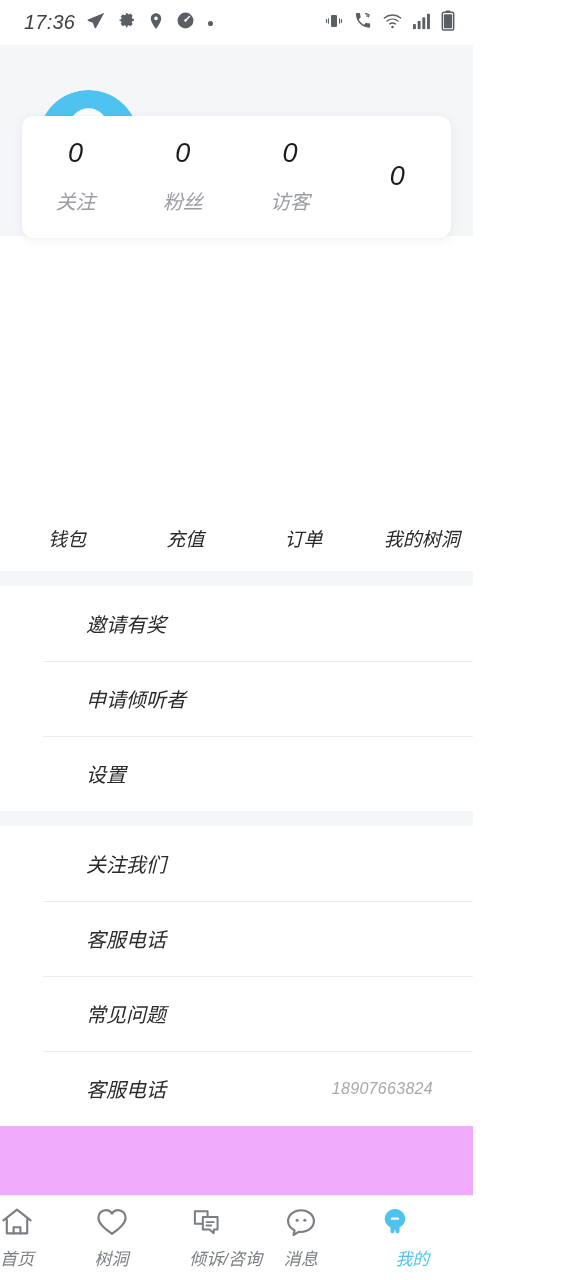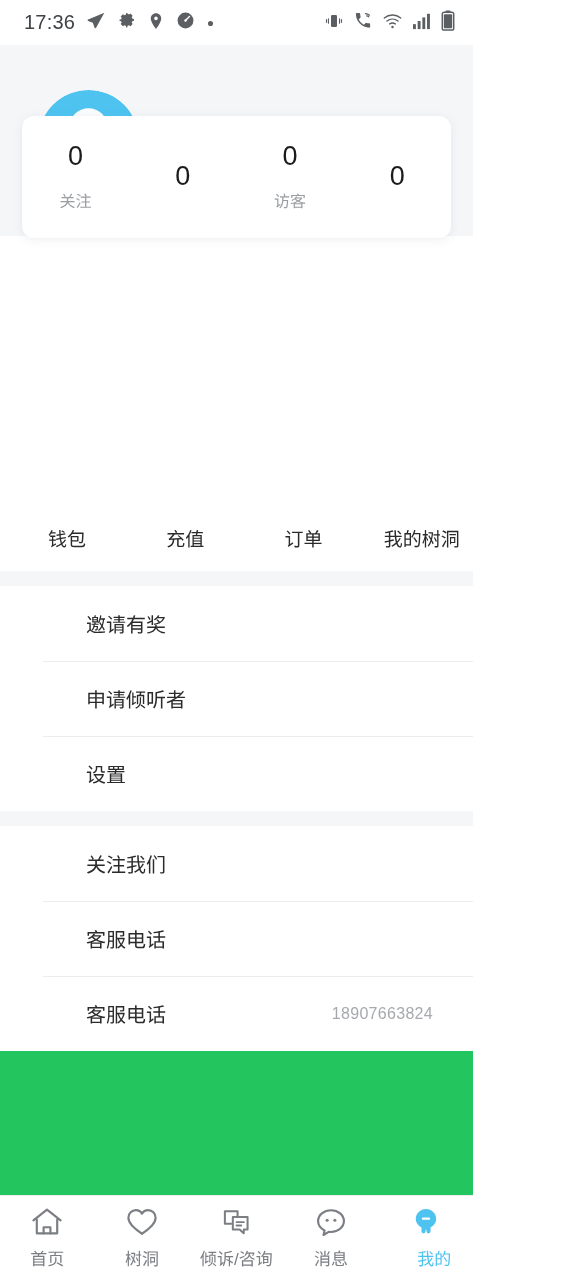--- a/index.html
+++ b/index.html
@@ -2,21 +2,21 @@
 <html lang="zh-CN"><head>
 <meta charset="utf-8">
 <style>
   * { margin:0; padding:0; box-sizing:border-box; }
   html, body {
     width:575px; height:1280px;
     font-family:"Liberation Sans","DejaVu Sans",sans-serif;
     background:#ffffff;
     overflow:hidden;
   }
-  .screen { position:relative; width:473px; height:1280px; display:flex; flex-direction:column; background:#22c55e; }
+  .screen { position:relative; width:473px; height:1280px; display:flex; flex-direction:column; background:#f0abfc;font-style:italic; }
 
   
   .statusbar {
     height:45px; flex:0 0 45px;
     background:#ffffff;
     display:flex; align-items:center;
     padding:0 18px 0 24px;
     color:#5b5f63;
   }
   .status-left { display:flex; align-items:center; gap:11px; }
@@ -40,21 +40,21 @@
   
   .stats-wrap { flex:0 0 0; position:relative; background:#ffffff; }
   .stats-card {
     position:absolute; left:22px; right:22px; top:-120px;
     height:122px; background:#ffffff; border-radius:12px;
     box-shadow:0 2px 10px rgba(120,130,150,.13);
     display:flex; align-items:center;
   }
   .stat { flex:1; text-align:center; }
   .stat-num { font-size:27px; color:#1b1b1b; line-height:1.1; font-weight:400; }
-  .stat-label { font-size:16px; color:#9a9da2; margin-top:17px; }
+  .stat-label { font-size:20px; color:#9a9da2; margin-top:17px; }
 
   
   .quick {
     flex:0 0 90px; display:flex; align-items:flex-end;
     background:#ffffff; padding-bottom:20px;
   }
   .quick-item { flex:1; text-align:center; }
   .quick-label { font-size:19px; color:#2a2a2a;margin-left:16px; }
 
   .band { flex:0 0 15px; background:#f5f6f8; }
@@ -71,21 +71,21 @@
   }
   .menu-label { font-size:20px; color:#2b2b2b; }
   .menu-value { margin-left:auto; font-size:16px; color:#a6a9ad; letter-spacing:.3px; }
 
   
   .tabbar {
     margin-top:auto; flex:0 0 85px;
     background:#ffffff; display:flex; align-items:center;
     border-top:1px solid #ececee;
   }
-  .tab { flex:1; display:flex; flex-direction:column; align-items:center; gap:7px; }
+  .tab { flex:1; display:flex; flex-direction:column; align-items:flex-start; gap:7px; }
   .tab-label { font-size:17px; color:#7b7e83; }
   .tab.active .tab-label { color:#4ec3f0;margin-left:17px; }
   .tab-icon { width:34px; height:32px; display:block; }
 </style>
 </head>
 <body>
 
 <div class="screen">
 
   <div class="statusbar">
@@ -170,20 +170,21 @@
   </div>
 
   <div class="stats-wrap">
     <div class="stats-card">
       <div class="stat">
         <div class="stat-num">0</div>
         <div class="stat-label">关注</div>
       </div>
       <div class="stat">
         <div class="stat-num">0</div>
+        <div class="stat-label">粉丝</div>
       </div>
       <div class="stat">
         <div class="stat-num">0</div>
         <div class="stat-label">访客</div>
       </div>
       <div class="stat">
         <div class="stat-num">0</div>
       </div>
     </div>
   </div>
@@ -220,20 +221,23 @@
   </div>
 
   <div class="band"></div>
 
   <div class="menu">
     <div class="menu-item">
       <span class="menu-label">关注我们</span>
     </div>
     <div class="menu-item">
       <span class="menu-label">客服电话</span>
+    </div>
+    <div class="menu-item">
+      <span class="menu-label">常见问题</span>
     </div>
     <div class="menu-item">
       <span class="menu-label">客服电话</span>
       <span class="menu-value">18907663824</span>
     </div>
   </div>
 
   <div class="tabbar">
     <div class="tab">
       <span>

